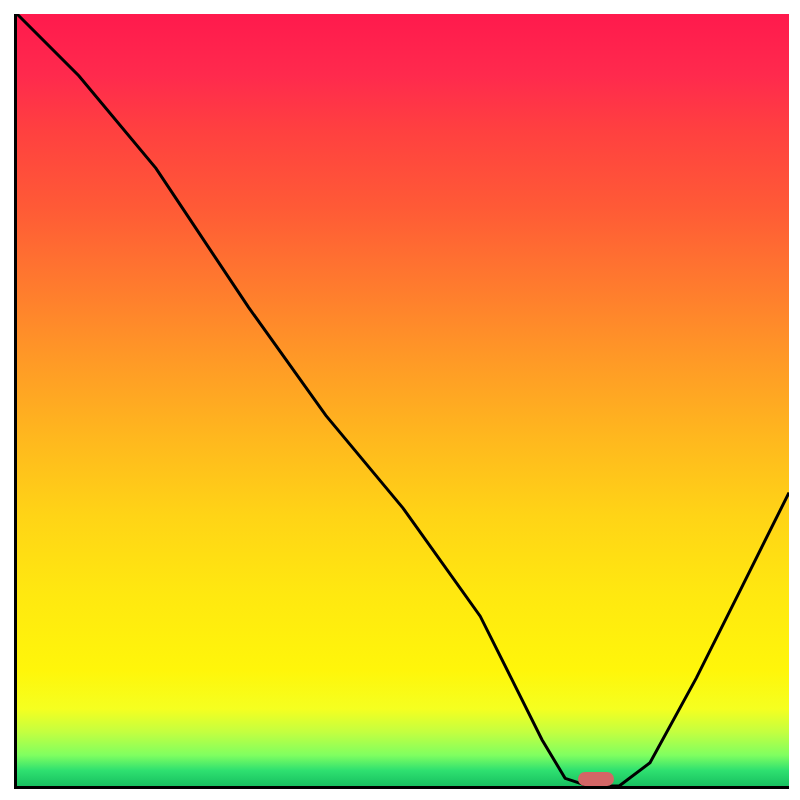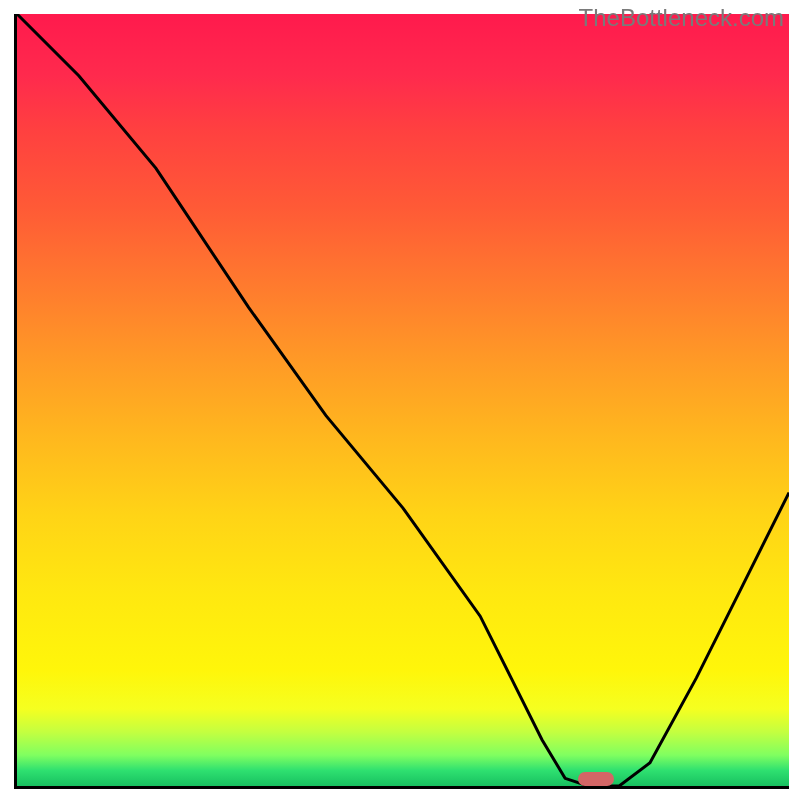--- a/index.html
+++ b/index.html
@@ -22,21 +22,20 @@
 #80ff60 96%,
 #2ee070 98%,
 #18c060 100%)}
 .plot-svg{position:absolute;left:0;top:0;width:100%;height:100%}
 .marker{position:absolute;width:36px;height:14px;background:#d46666;border-radius:7px;z-index:5}
 </style>
 </head>
 <body>
 
 <div class="container">
-  <div class="watermark">TheBottleneck.com</div>
   <div class="chart-area">
     <div class="gradient-bg"></div>
     <svg class="plot-svg" viewBox="0 0 772 772" preserveAspectRatio="none">
       <path id="curve-path" d="M0.0 0.0 L61.8 61.8 L139.0 154.4 L169.8 200.7 L231.6 293.4 L308.8 401.4 L386.0 494.1 L463.2 602.2 L494.1 663.9 L525.0 725.7 L548.1 764.3 L571.3 772.0 L602.2 772.0 L633.0 748.8 L679.4 663.9 L725.7 571.3 L772.0 478.6" fill="none" stroke="#000" stroke-width="3"></path>
     </svg>
     <div class="marker" id="marker" style="width: 35.512px; height: 13.896px; left: 561.244px; top: 758.104px;"></div>
   </div>
 </div>
 
 </body></html>

